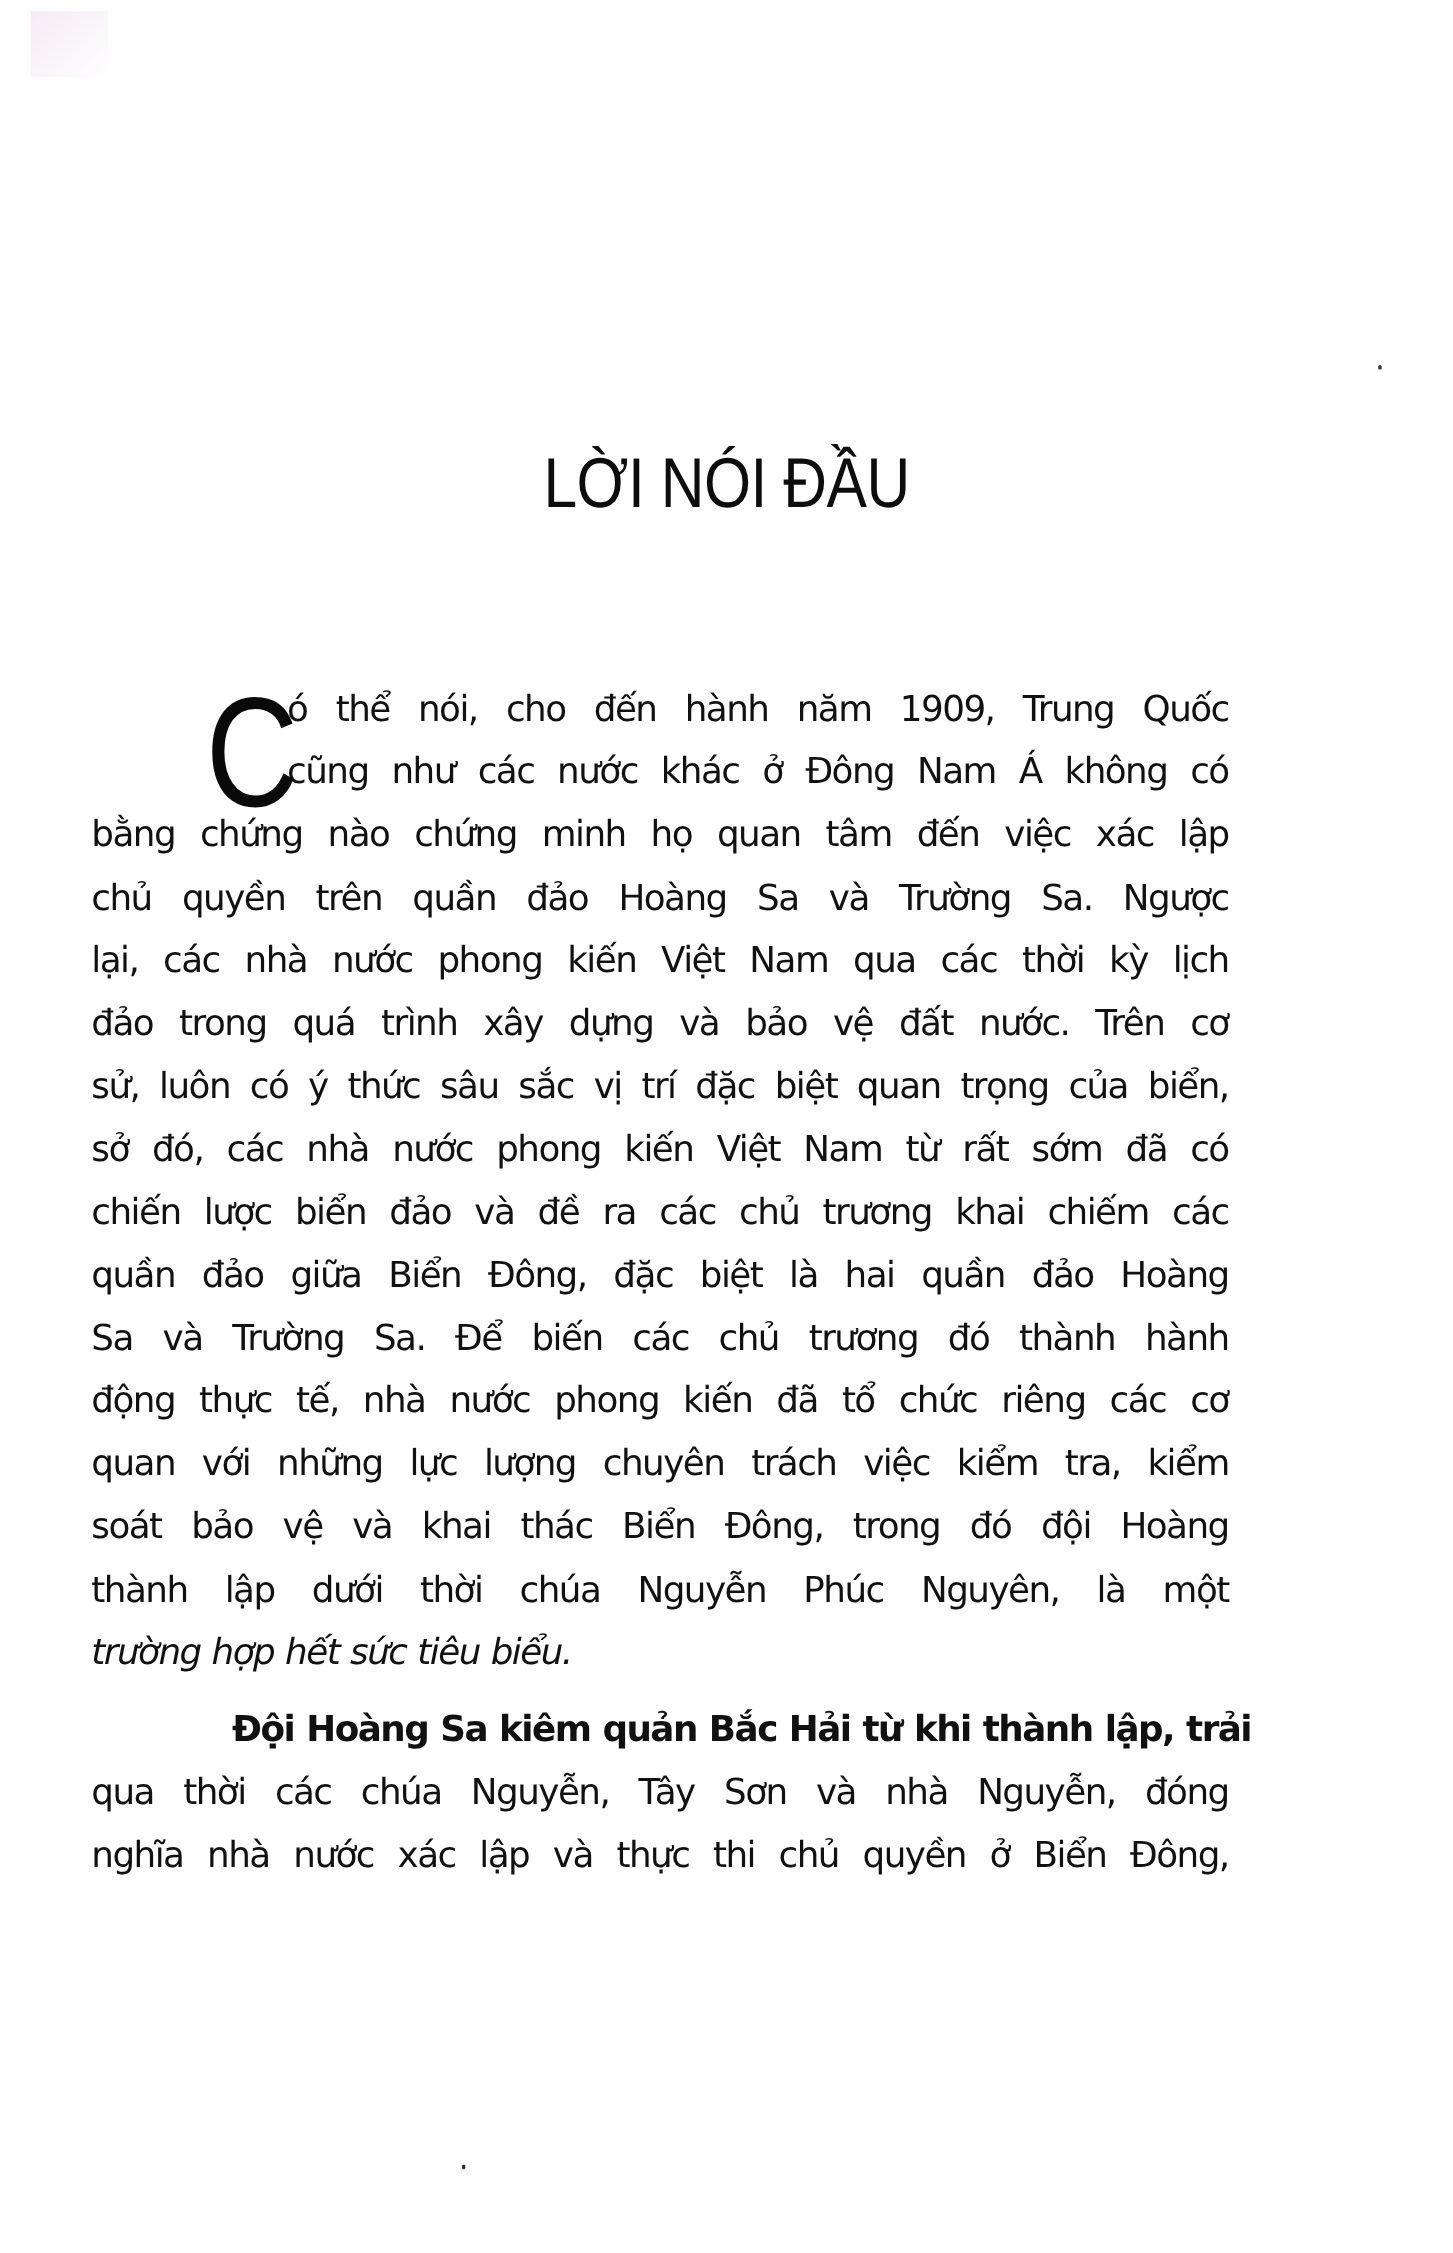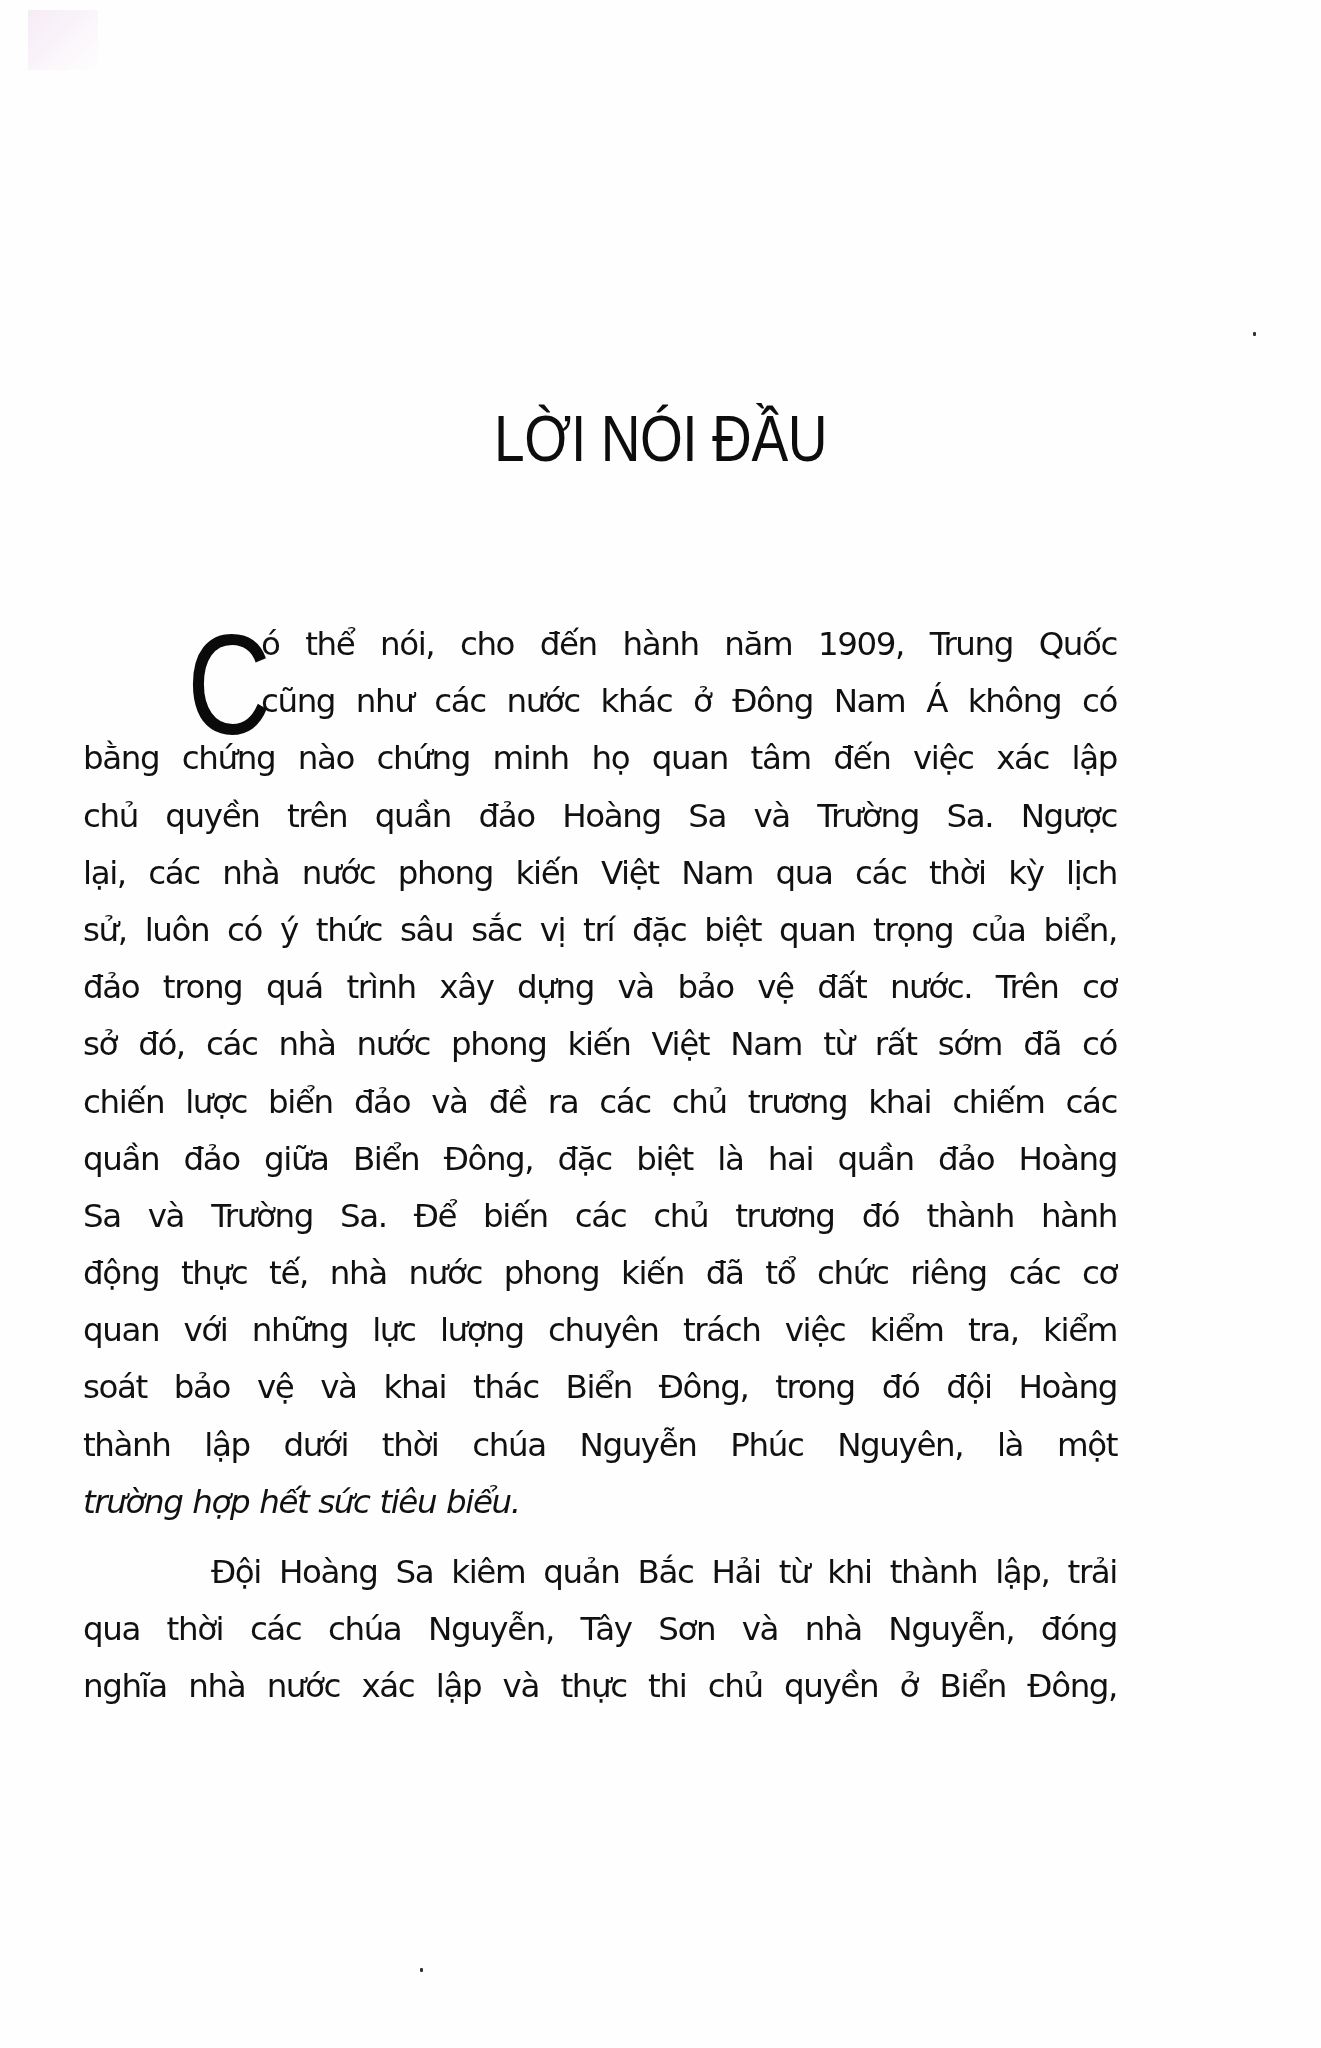--- a/index.html
+++ b/index.html
@@ -86,20 +86,21 @@
     }
     .p2 .line {
       display: block;
       text-align: justify;
       text-align-last: justify;
       white-space: nowrap;
       height: 57.2px;
     }
     .p2 .line.first {
       padding-left: 128px;
+      font-weight: bold;
     }
     .speck {
       position: absolute;
       width: 3px; height: 4px;
       background: #333;
       border-radius: 1px;
     }
   </style>
 </head>
 <body>
@@ -112,22 +113,22 @@
   <h1 class="title">LỜI NÓI ĐẦU</h1>
 
   <div class="content">
     <p class="p1" style="position:relative;">
       <span class="dropcap">C</span>
       <span class="line indent-drop">ó thể nói, cho đến hành năm 1909, Trung Quốc</span>
       <span class="line indent-drop">cũng như các nước khác ở Đông Nam Á không có</span>
       <span class="line">bằng chứng nào chứng minh họ quan tâm đến việc xác lập</span>
       <span class="line">chủ quyền trên quần đảo Hoàng Sa và Trường Sa. Ngược</span>
       <span class="line">lại, các nhà nước phong kiến Việt Nam qua các thời kỳ lịch</span>
+      <span class="line">đảo trong quá trình xây dựng và bảo vệ đất nước. Trên cơ</span>
       <span class="line">sử, luôn có ý thức sâu sắc vị trí đặc biệt quan trọng của biển,</span>
-      <span class="line">đảo trong quá trình xây dựng và bảo vệ đất nước. Trên cơ</span>
       <span class="line">sở đó, các nhà nước phong kiến Việt Nam từ rất sớm đã có</span>
       <span class="line">chiến lược biển đảo và đề ra các chủ trương khai chiếm các</span>
       <span class="line">quần đảo giữa Biển Đông, đặc biệt là hai quần đảo Hoàng</span>
       <span class="line">Sa và Trường Sa. Để biến các chủ trương đó thành hành</span>
       <span class="line">động thực tế, nhà nước phong kiến đã tổ chức riêng các cơ</span>
       <span class="line">quan với những lực lượng chuyên trách việc kiểm tra, kiểm</span>
       <span class="line">soát bảo vệ và khai thác Biển Đông, trong đó đội Hoàng</span>
       <span class="line">thành lập dưới thời chúa Nguyễn Phúc Nguyên, là một</span>
       <span class="line last">trường hợp hết sức tiêu biểu.</span>
     </p>

